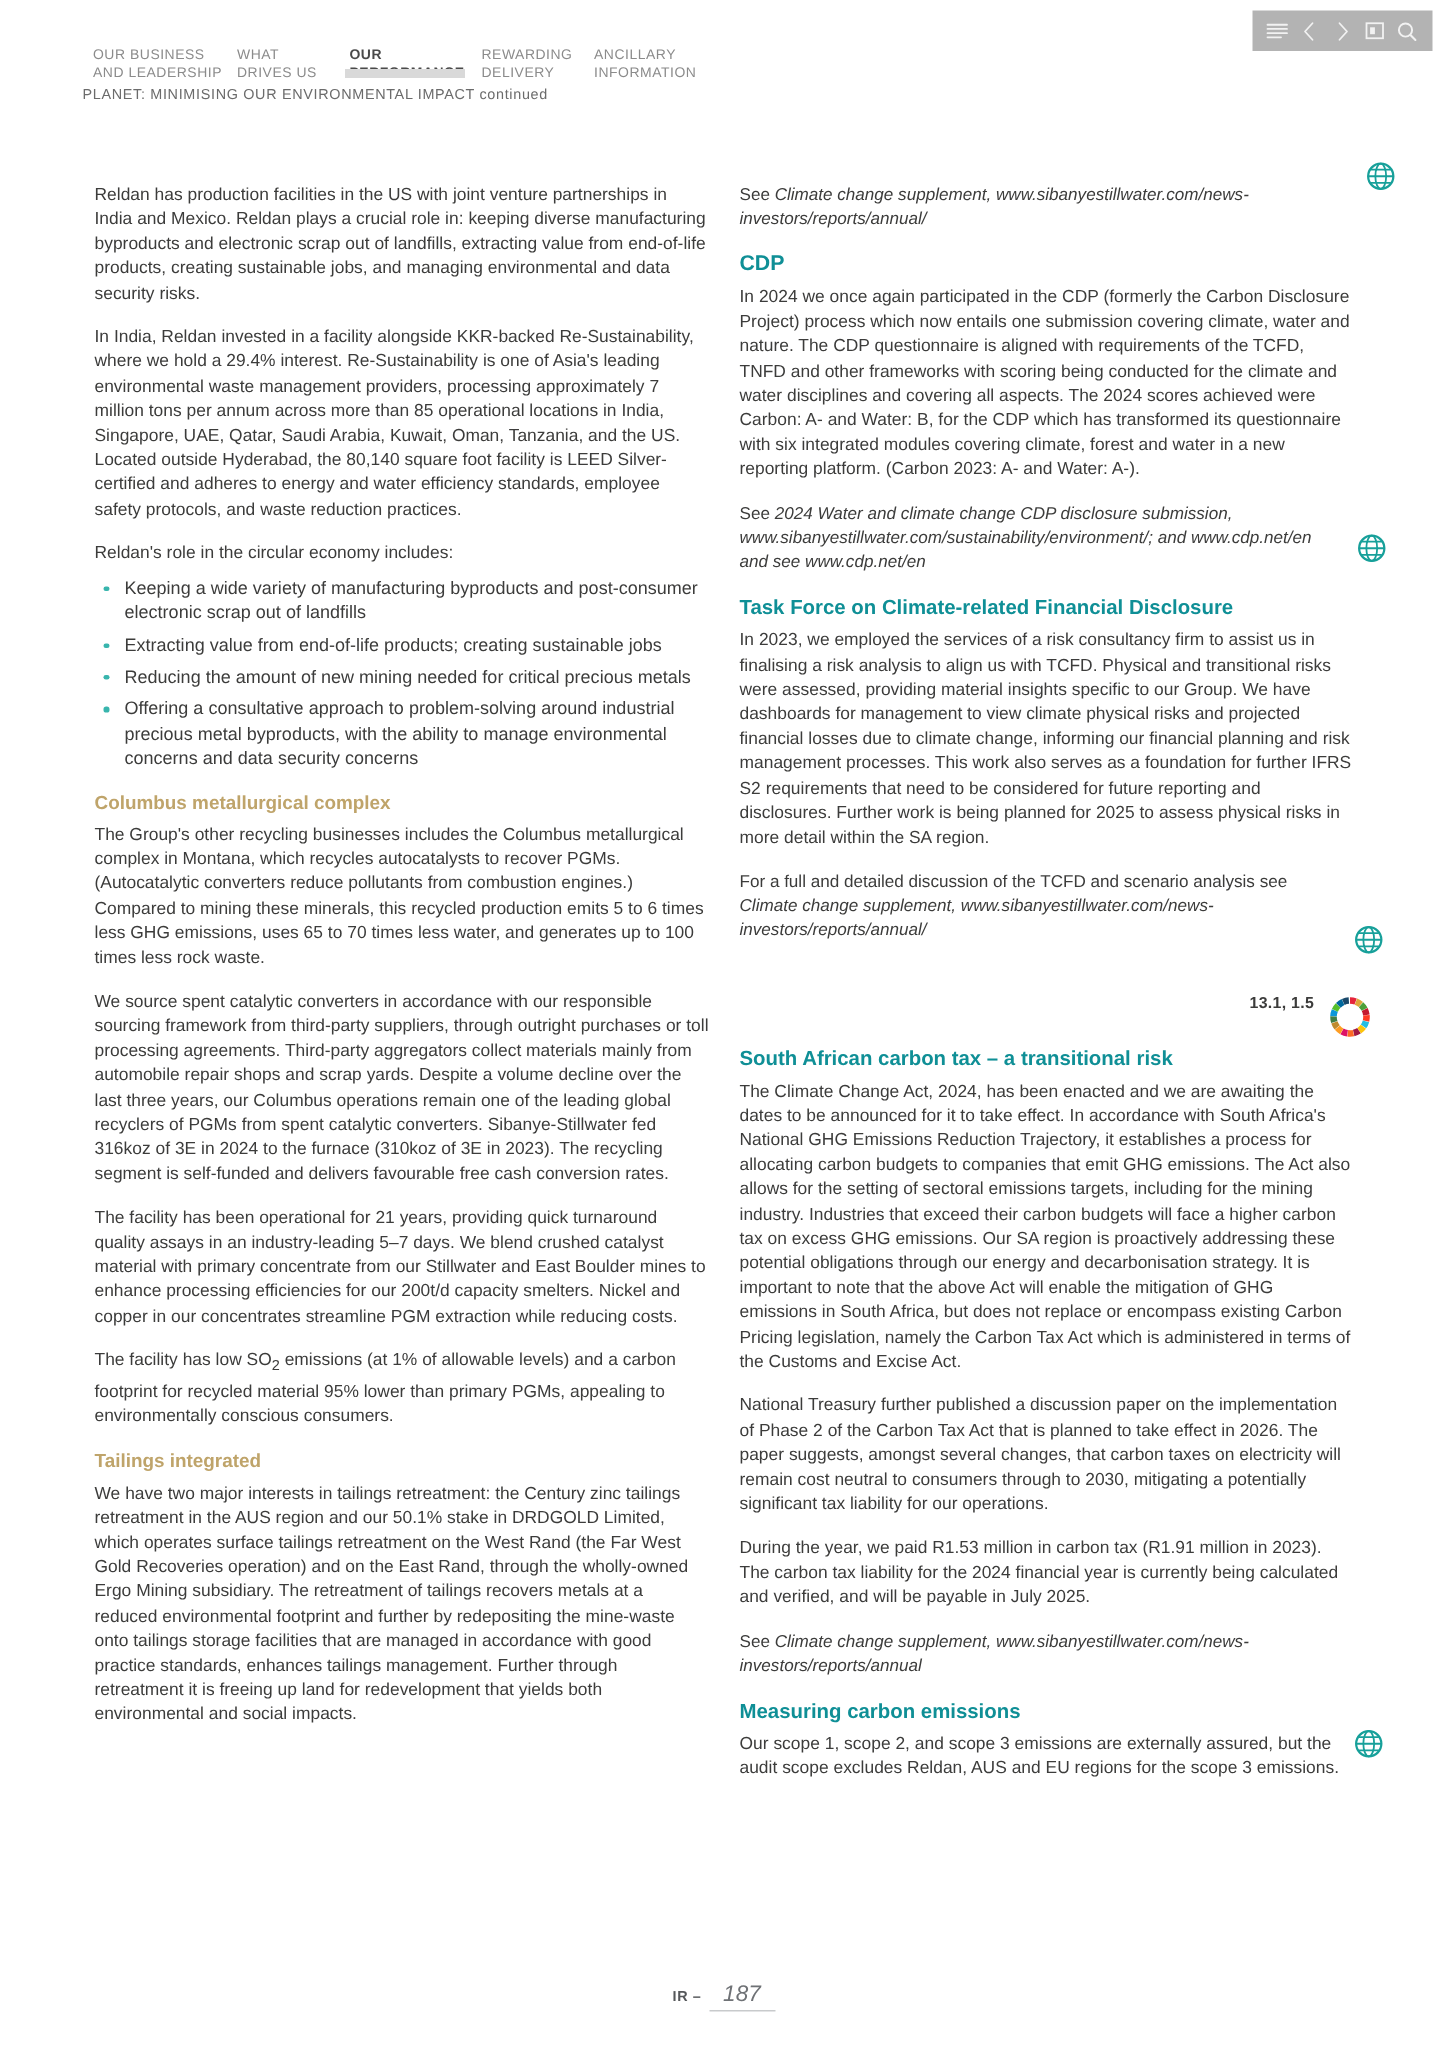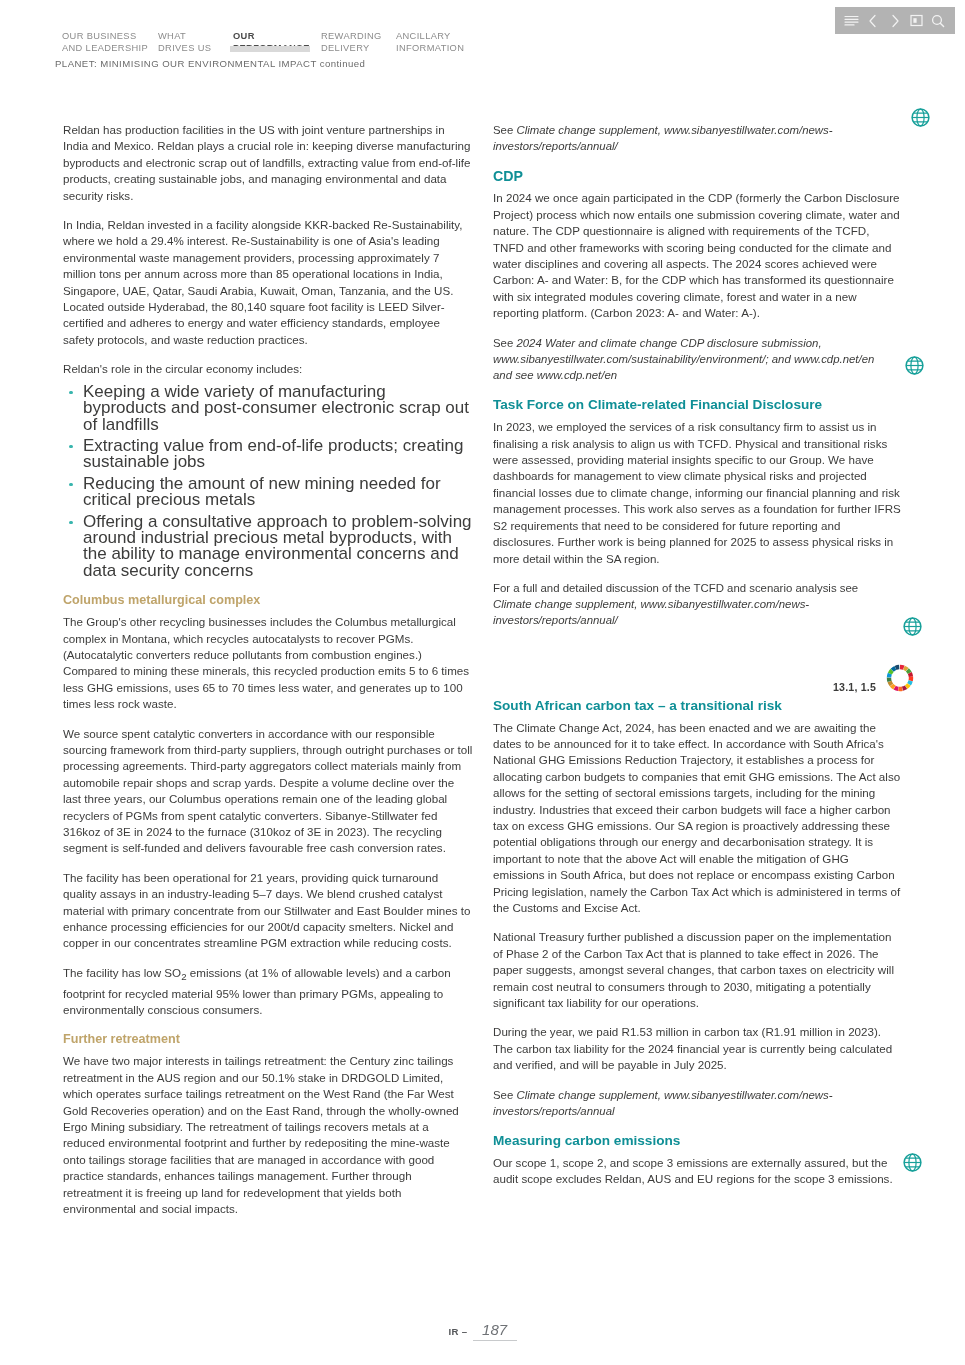--- a/index.html
+++ b/index.html
@@ -135,21 +135,21 @@
 
   ul.bullets {
     list-style: none;
     margin: 0 0 13px 0;
     padding: 0;
   }
   ul.bullets li {
     position: relative;
     padding-left: 20px;
     margin-bottom: 5px;
-    font-size: 17px;
+    font-size: 12px;
     line-height: 16.4px;
   }
   ul.bullets li::before {
     content: "";
     position: absolute;
     left: 6px; top: 7px;
     width: 3.5px; height: 3.5px;
     border-radius: 50%;
     background: #38b5ad;
   }
@@ -159,21 +159,21 @@
     position: absolute;
     width: 19px; height: 19px;
     cursor: pointer;
   }
   .globe svg { display: block; }
 
   
   .sdg-row {
     position: absolute;
     display: flex;
-    align-items: flex-end;
+    align-items: flex-start;
     gap: 9px;
   }
   .sdg-label {
     font-size: 10.6px;
     font-weight: bold;
     color: #3c3c3b;
     letter-spacing: 0.2px;
   }
   .sdg-wheel { width: 30px; height: 30px; }
   .sdg-wheel svg { display: block; }
@@ -287,21 +287,21 @@
     <li>Offering a consultative approach to problem-solving around industrial precious metal byproducts, with the ability to manage environmental concerns and data security concerns</li>
   </ul>
 
   <h3 class="sub-gold">Columbus metallurgical complex</h3>
   <p class="body">The Group's other recycling businesses includes the Columbus metallurgical complex in Montana, which recycles autocatalysts to recover PGMs. (Autocatalytic converters reduce pollutants from combustion engines.) Compared to mining these minerals, this recycled production emits 5 to 6 times less GHG emissions, uses 65 to 70 times less water, and generates up to 100 times less rock waste.</p>
   <p class="body">We source spent catalytic converters in accordance with our responsible sourcing framework from third-party suppliers, through outright purchases or toll processing agreements. Third-party aggregators collect materials mainly from automobile repair shops and scrap yards. Despite a volume decline over the last three years, our Columbus operations remain one of the leading global recyclers of PGMs from spent catalytic converters. Sibanye-Stillwater fed 316koz of 3E in 2024 to the furnace (310koz of 3E in 2023). The recycling segment is self-funded and delivers favourable free cash conversion rates.</p>
   <p class="body">The facility has been operational for 21 years, providing quick turnaround quality assays in an industry-leading 5–7 days. We blend crushed catalyst material with primary concentrate from our Stillwater and East Boulder mines to enhance processing efficiencies for our 200t/d capacity smelters. Nickel and copper in our concentrates streamline PGM extraction while reducing costs.</p>
 
   <p class="body"><span>The facility has low SO</span><sub>2</sub><span> emissions (at 1% of allowable levels) and a carbon footprint for recycled material 95% lower than primary PGMs, appealing to environmentally conscious consumers.</span></p>
 
-  <h3 class="sub-gold">Further retreatment</h3>
+  <h3 class="sub-gold">Tailings integrated</h3>
   <p class="body">We have two major interests in tailings retreatment: the Century zinc tailings retreatment in the AUS region and our 50.1% stake in DRDGOLD Limited, which operates surface tailings retreatment on the West Rand (the Far West Gold Recoveries operation) and on the East Rand, through the wholly-owned Ergo Mining subsidiary. The retreatment of tailings recovers metals at a reduced environmental footprint and further by redepositing the mine-waste onto tailings storage facilities that are managed in accordance with good practice standards, enhances tailings management. Further through retreatment it is freeing up land for redevelopment that yields both environmental and social impacts.</p>
 </div>
 
 <div class="col col-right">
 
   <p class="ref"><span class="nonital">See </span><span>Climate change supplement, www.sibanyestillwater.com/news-investors/reports/annual/</span></p>
 
   <h3 class="sub-teal big">CDP</h3>
   <p class="body">In 2024 we once again participated in the CDP (formerly the Carbon Disclosure Project) process which now entails one submission covering climate, water and nature. The CDP questionnaire is aligned with requirements of the TCFD, TNFD and other frameworks with scoring being conducted for the climate and water disciplines and covering all aspects. The 2024 scores achieved were Carbon: A- and Water: B, for the CDP which has transformed its questionnaire with six integrated modules covering climate, forest and water in a new reporting platform. (Carbon 2023: A- and Water: A-).</p>
 

